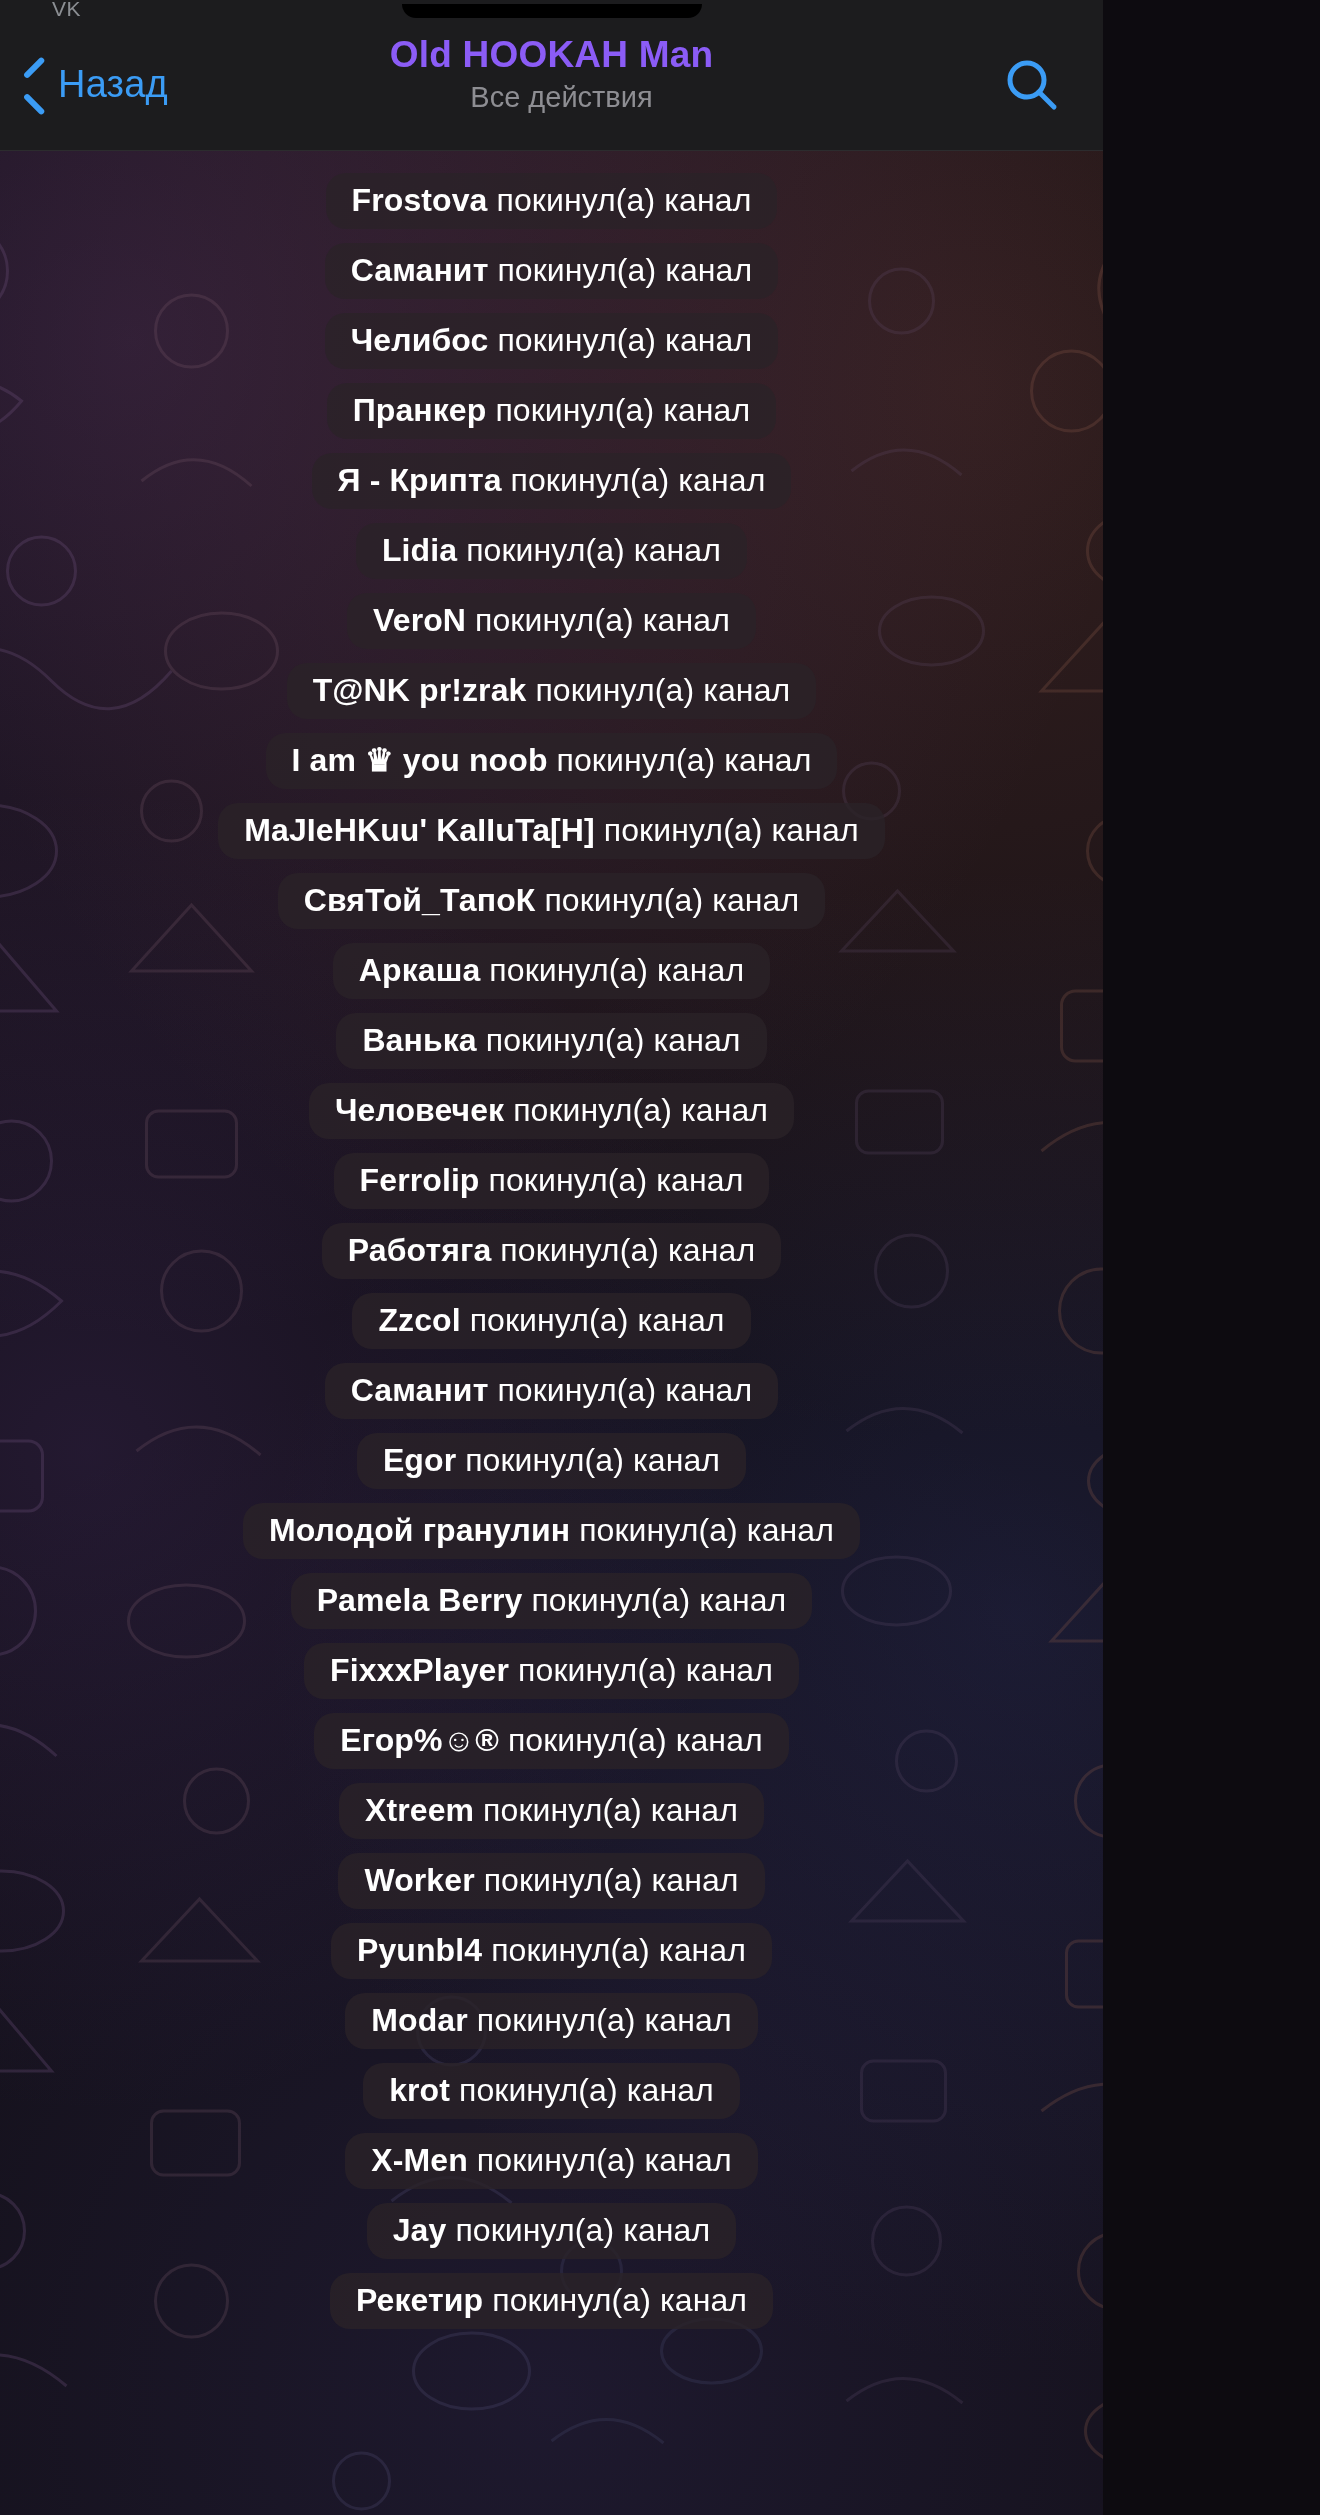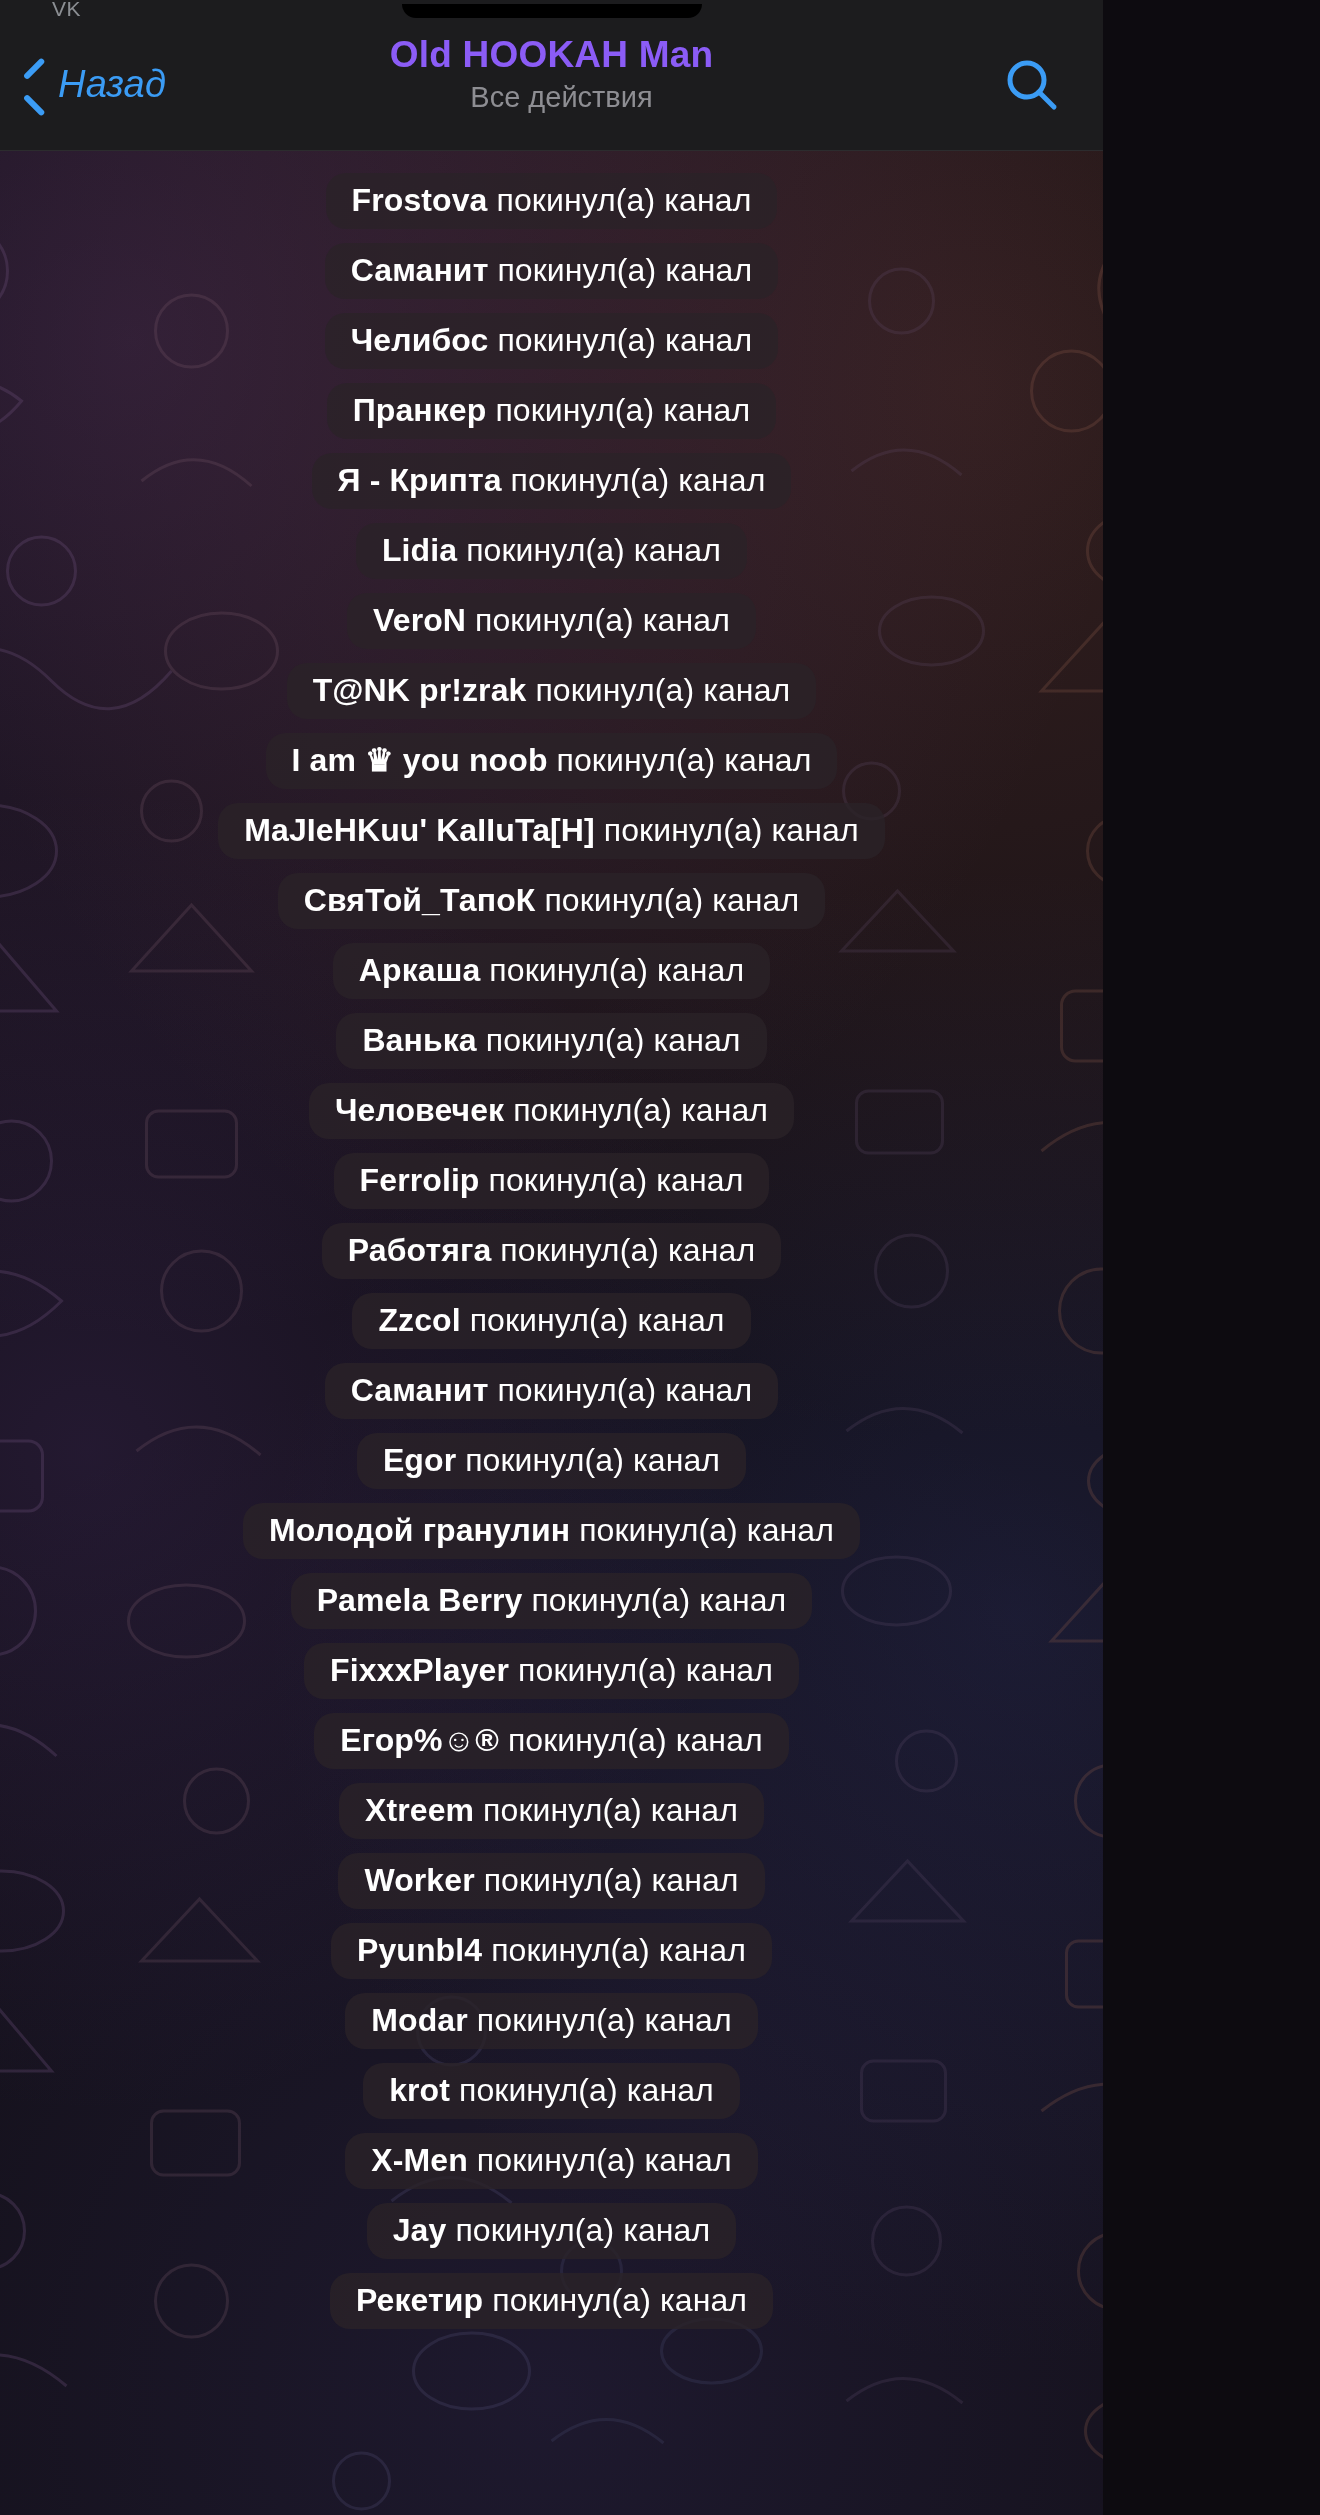--- a/index.html
+++ b/index.html
@@ -50,27 +50,26 @@
   .navbar {
     position: relative;
     height: 133px;
     background: #1c1c1e;
     border-bottom: 1px solid #2c2c2e;
     display: flex;
     align-items: center;
   }
   .nav-back {
     display: flex;
-    align-items: center;
+    align-items: flex-start;
     gap: 14px;
     padding-left: 22px;
     color: #3b9cf5;
     cursor: pointer;
     user-select: none;
-    font-style: italic;
   }
   .nav-back .chev {
     display: inline-block;
     width: 22px;
     height: 40px;
     position: relative;
   }
   .nav-back .chev::before,
   .nav-back .chev::after {
     content: "";

